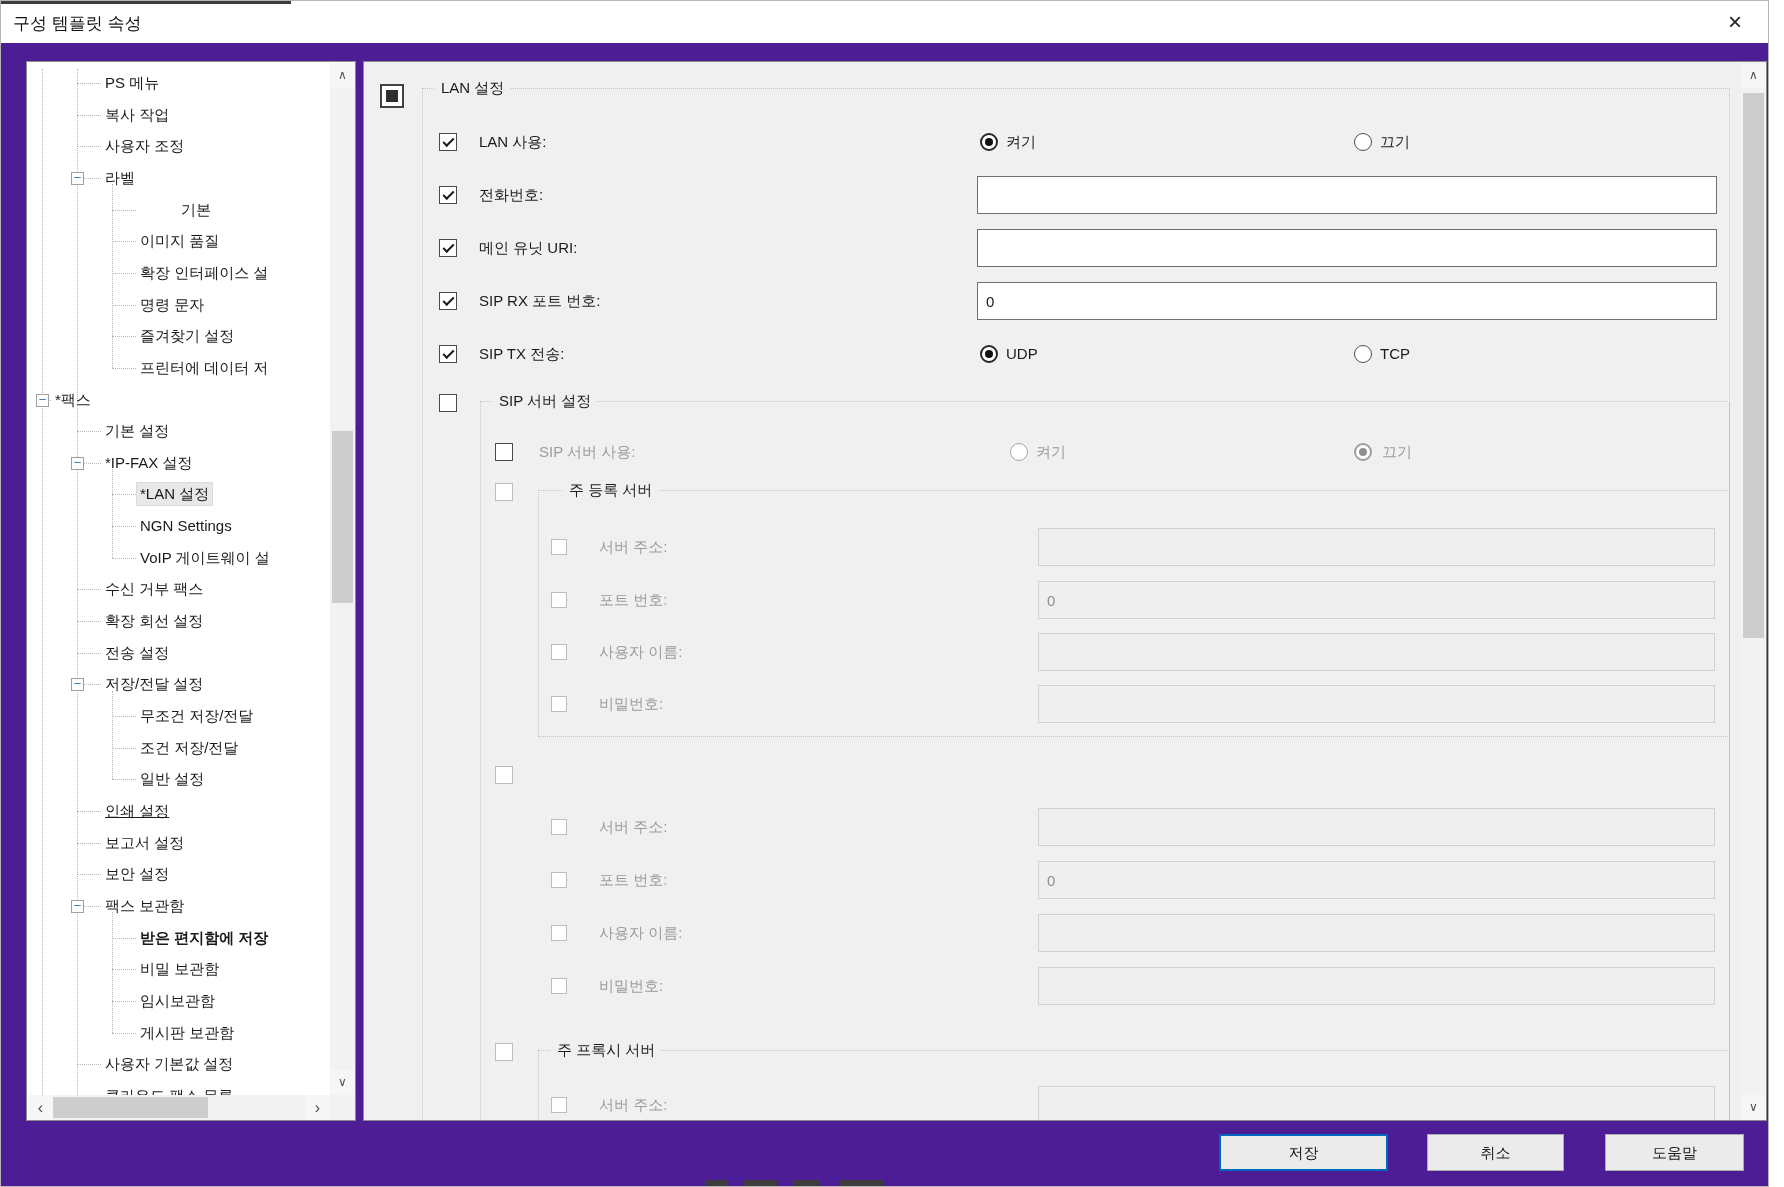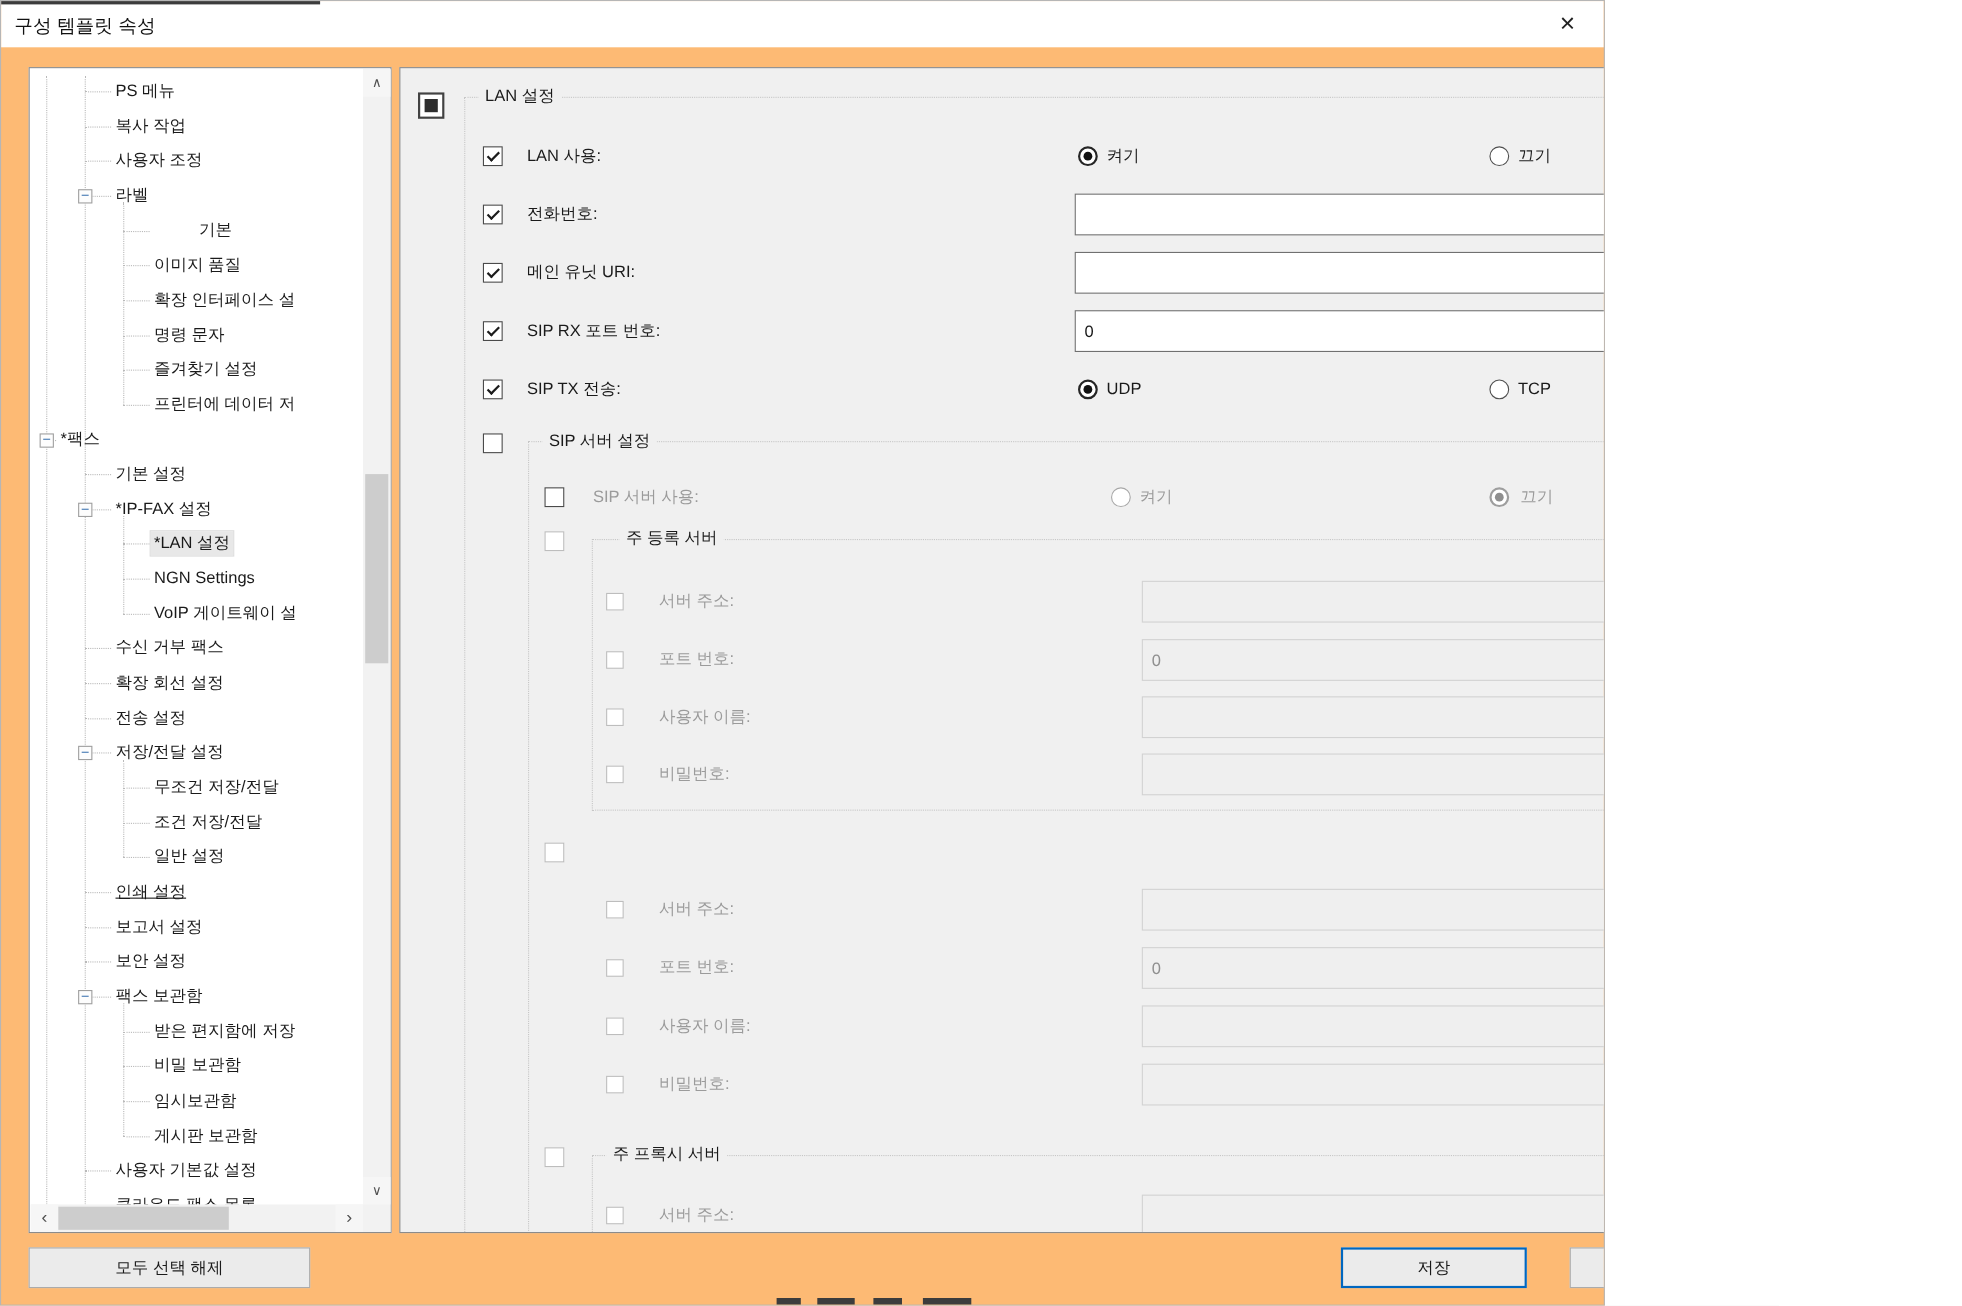--- a/index.html
+++ b/index.html
@@ -1,17 +1,17 @@
 <!DOCTYPE html>
 <html><head>
 <meta charset="utf-8">
 <style>
   html,body{margin:0;padding:0;}
   body{font-family:"Liberation Sans","DejaVu Sans",sans-serif;}
-  .screen{position:relative;width:1459px;height:1187px;overflow:hidden;background:#fdba74;border:1px solid #b6b6b6;box-sizing:border-box;}
+  .screen{position:relative;width:1769px;height:1187px;overflow:hidden;background:#4c1d95;border:1px solid #b6b6b6;box-sizing:border-box;}
   .abs{position:absolute;}
   .titlebar{position:absolute;left:0;top:0;width:100%;height:42px;background:#ffffff;}
   .title{position:absolute;left:12px;top:11px;font-size:17px;color:#111;}
   .closex{position:absolute;right:18px;top:6px;font-size:24px;color:#222;width:30px;height:30px;text-align:center;line-height:30px;cursor:default;}
   .panel{position:absolute;background:#fff;border:1px solid #8b8b8b;box-sizing:border-box;}
   .main{background:#f0f0f0;overflow:hidden;}
   .tree-content{position:absolute;left:1px;top:1px;width:302px;height:1032px;overflow:hidden;background:#fff;}
   .tree-item{position:absolute;height:22px;line-height:22px;font-size:15px;color:#1a1a1a;white-space:nowrap;}
   .tree-item.sel{background:#e8e8e8;outline:1px solid #dcdcdc;padding:0 3px;margin-left:-3px;}
   .vline{position:absolute;width:0;border-left:1px dotted #b9b9b9;}
@@ -114,21 +114,21 @@
         <div class="stub" style="left: 49px; top: 747.95px; width: 24px; height: 0px;"></div>
         <div class="tree-item" style="left: 77px; top: 736.95px; text-decoration: underline;">인쇄 설정</div>
         <div class="stub" style="left: 49px; top: 779.6px; width: 24px; height: 0px;"></div>
         <div class="tree-item" style="left: 77px; top: 768.6px;">보고서 설정</div>
         <div class="stub" style="left: 49px; top: 811.25px; width: 24px; height: 0px;"></div>
         <div class="tree-item" style="left: 77px; top: 800.25px;">보안 설정</div>
         <div class="stub" style="left: 49px; top: 842.9px; width: 24px; height: 0px;"></div>
         <div class="exp" style="left: 43px; top: 836.9px; width: 13px; height: 13px;">−</div>
         <div class="tree-item" style="left: 77px; top: 831.9px;">팩스 보관함</div>
         <div class="stub" style="left: 84px; top: 874.55px; width: 24px; height: 0px;"></div>
-        <div class="tree-item" style="left: 112px; top: 863.55px;">받은 편지함에 저장</div>
+        <div class="tree-item" style="left: 112px; top: 863.55px; font-weight: bold;">받은 편지함에 저장</div>
         <div class="stub" style="left: 84px; top: 906.2px; width: 24px; height: 0px;"></div>
         <div class="tree-item" style="left: 112px; top: 895.2px;">비밀 보관함</div>
         <div class="stub" style="left: 84px; top: 937.85px; width: 24px; height: 0px;"></div>
         <div class="tree-item" style="left: 112px; top: 926.85px;">임시보관함</div>
         <div class="stub" style="left: 84px; top: 969.5px; width: 24px; height: 0px;"></div>
         <div class="tree-item" style="left: 112px; top: 958.5px;">게시판 보관함</div>
         <div class="stub" style="left: 49px; top: 1001.15px; width: 24px; height: 0px;"></div>
         <div class="tree-item" style="left: 77px; top: 990.15px;">사용자 기본값 설정</div>
         <div class="tree-item" style="left: 77px; top: 1021.8px;">클라우드 팩스 목록</div>
       </div>
@@ -216,21 +216,20 @@
       </div>
       <div class="cb small dis" style="left: 187px; top: 1035px;"></div>
       <div class="lbl dis" style="left: 235px; top: 1033px;">서버 주소:</div>
       <input type="text" class="inp dis abs" disabled="" style="left: 674px; top: 1024px; width: 677px;">
       <div class="sb-track" style="left:1377px;top:1px;width:25px;height:1057px;"></div>
       <div class="sb-btn" style="left:1377px;top:1px;">∧</div>
       <div class="sb-thumb" style="left:1379px;top:31px;width:21px;height:545px;"></div>
       <div class="sb-btn" style="left:1377px;top:1033px;">∨</div>
     </div>
 
-  <div class="btn" style="left:25px;top:1133px;width:256px;">모두 선택 해제</div>
   <div class="btn default" style="left:1218px;top:1133px;width:169px;">저장</div>
   <div class="btn" style="left:1426px;top:1133px;width:137px;">취소</div>
   <div class="btn" style="left:1604px;top:1133px;width:139px;">도움말</div>
 
   <div>
     <div class="frag" style="left:705px;top:1179px;width:22px;height:8px;"></div>
     <div class="frag" style="left:742px;top:1179px;width:34px;height:8px;"></div>
     <div class="frag" style="left:793px;top:1179px;width:26px;height:8px;"></div>
     <div class="frag" style="left:838px;top:1179px;width:44px;height:8px;"></div>
   </div>

